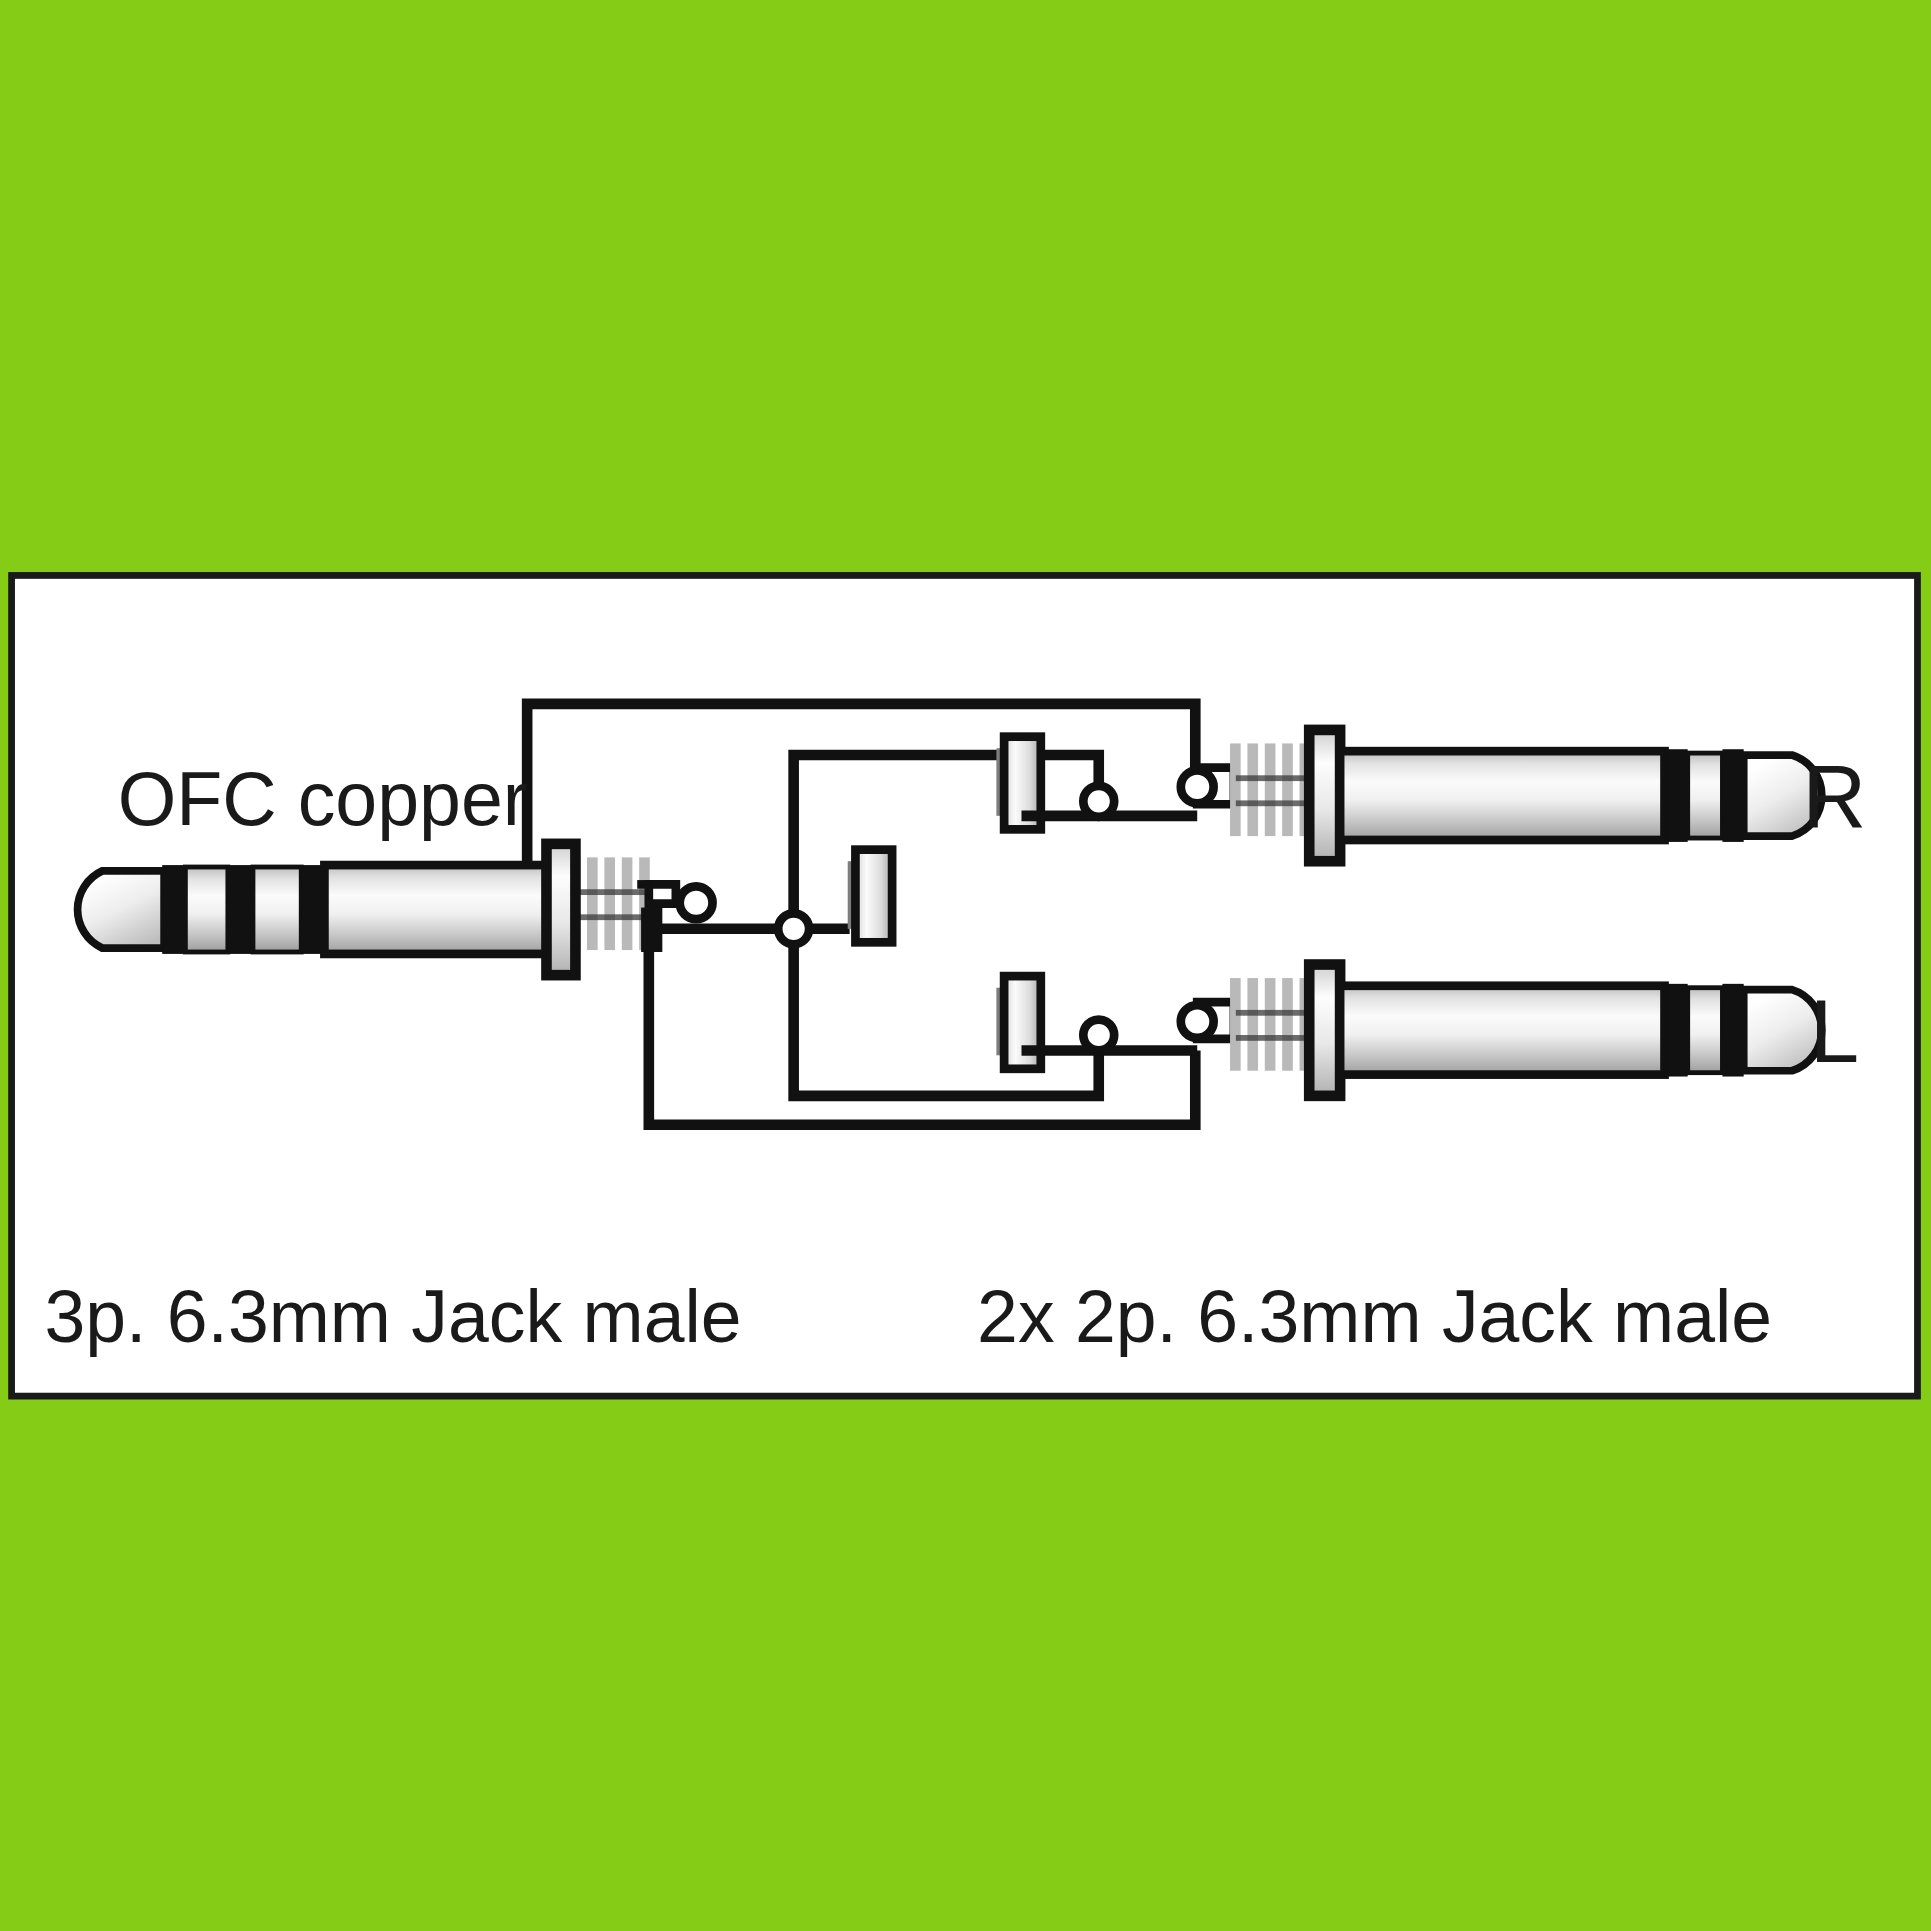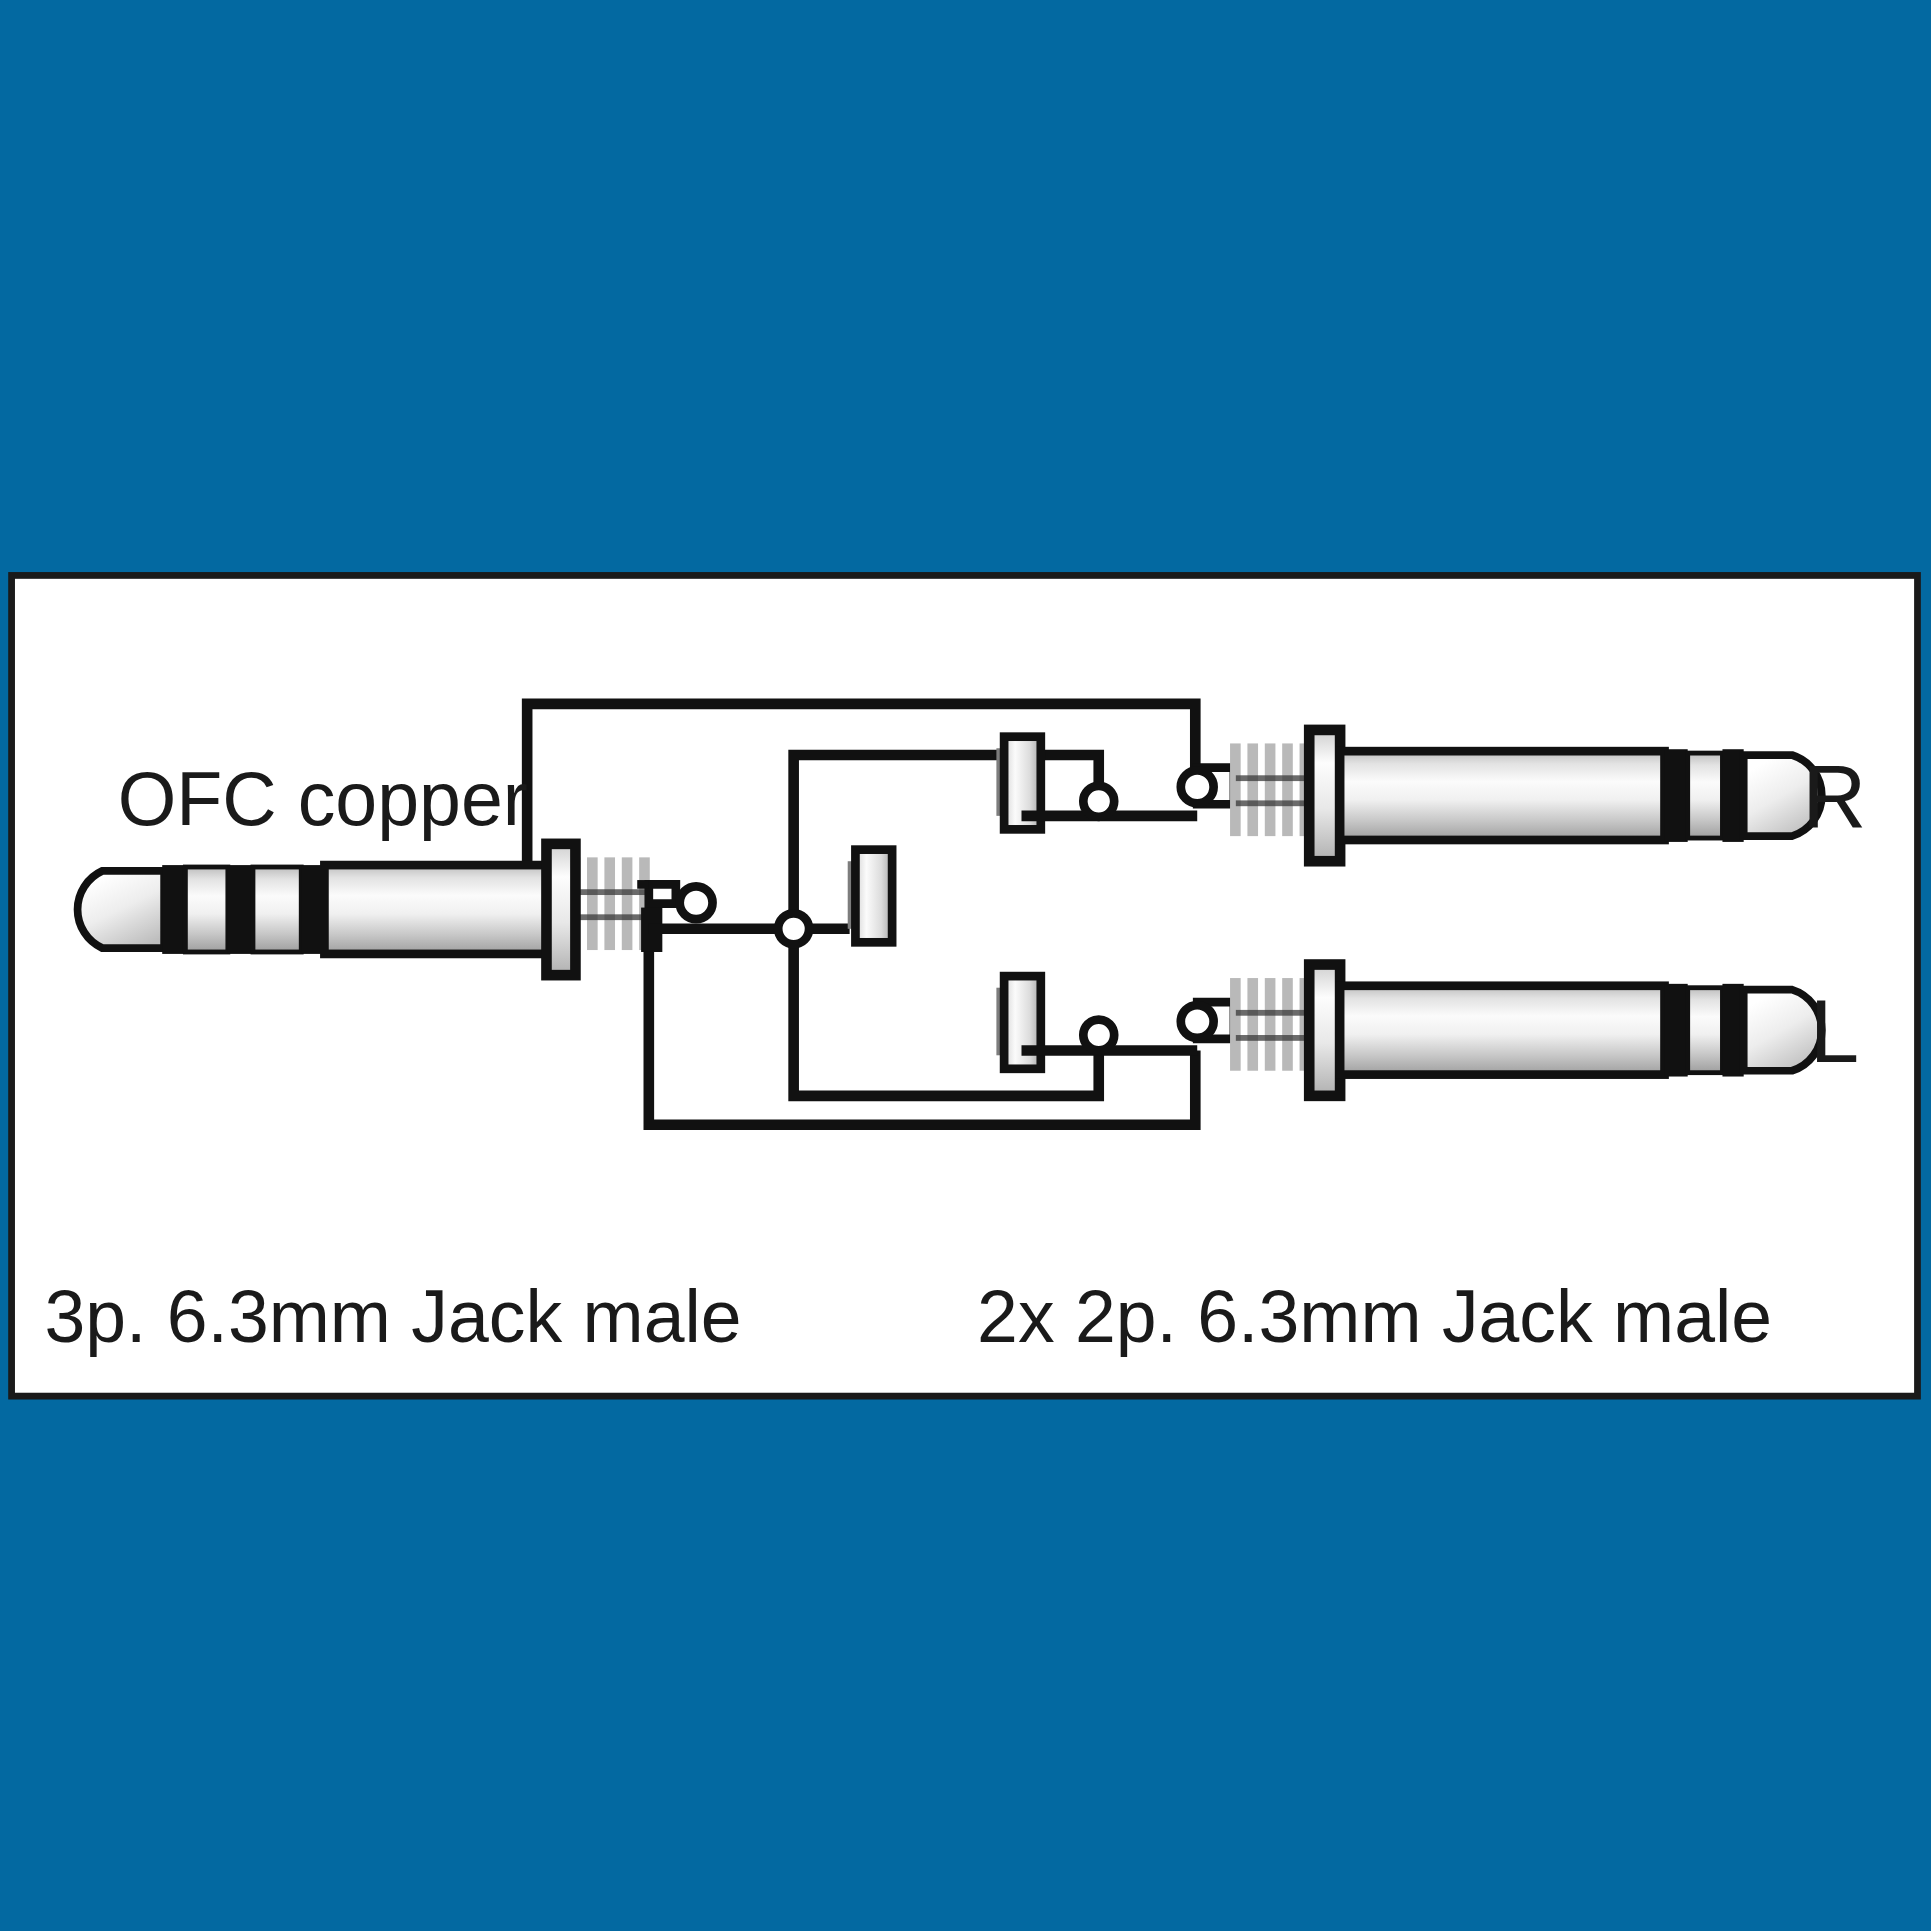--- a/index.html
+++ b/index.html
@@ -10,21 +10,21 @@
   body {
     width: 1931px;
     height: 1931px;
     font-family: "Liberation Sans", sans-serif;
     overflow: hidden;
   }
   #stage {
     position: relative;
     width: 1931px;
     height: 1931px;
-    background: #0369a1;
+    background: #84cc16;
   }
   #diagram-svg {
     position: absolute;
     left: 0;
     top: 0;
     width: 1931px;
     height: 1931px;
     display: block;
   }
   .diagram-text {

